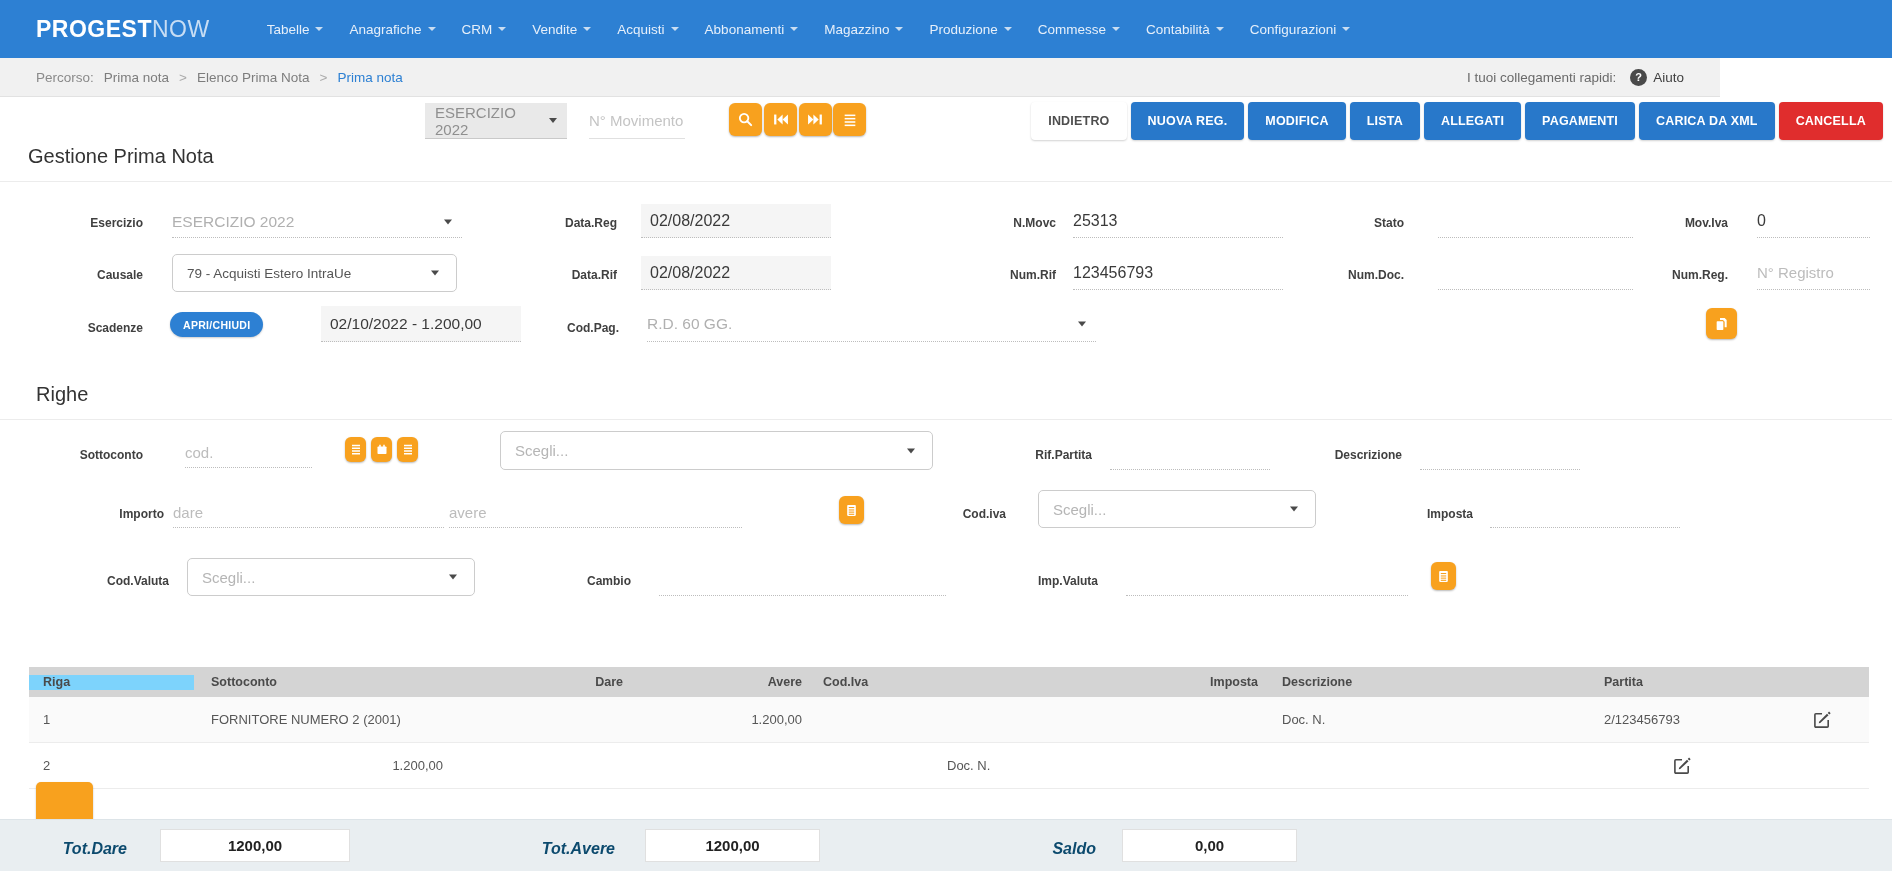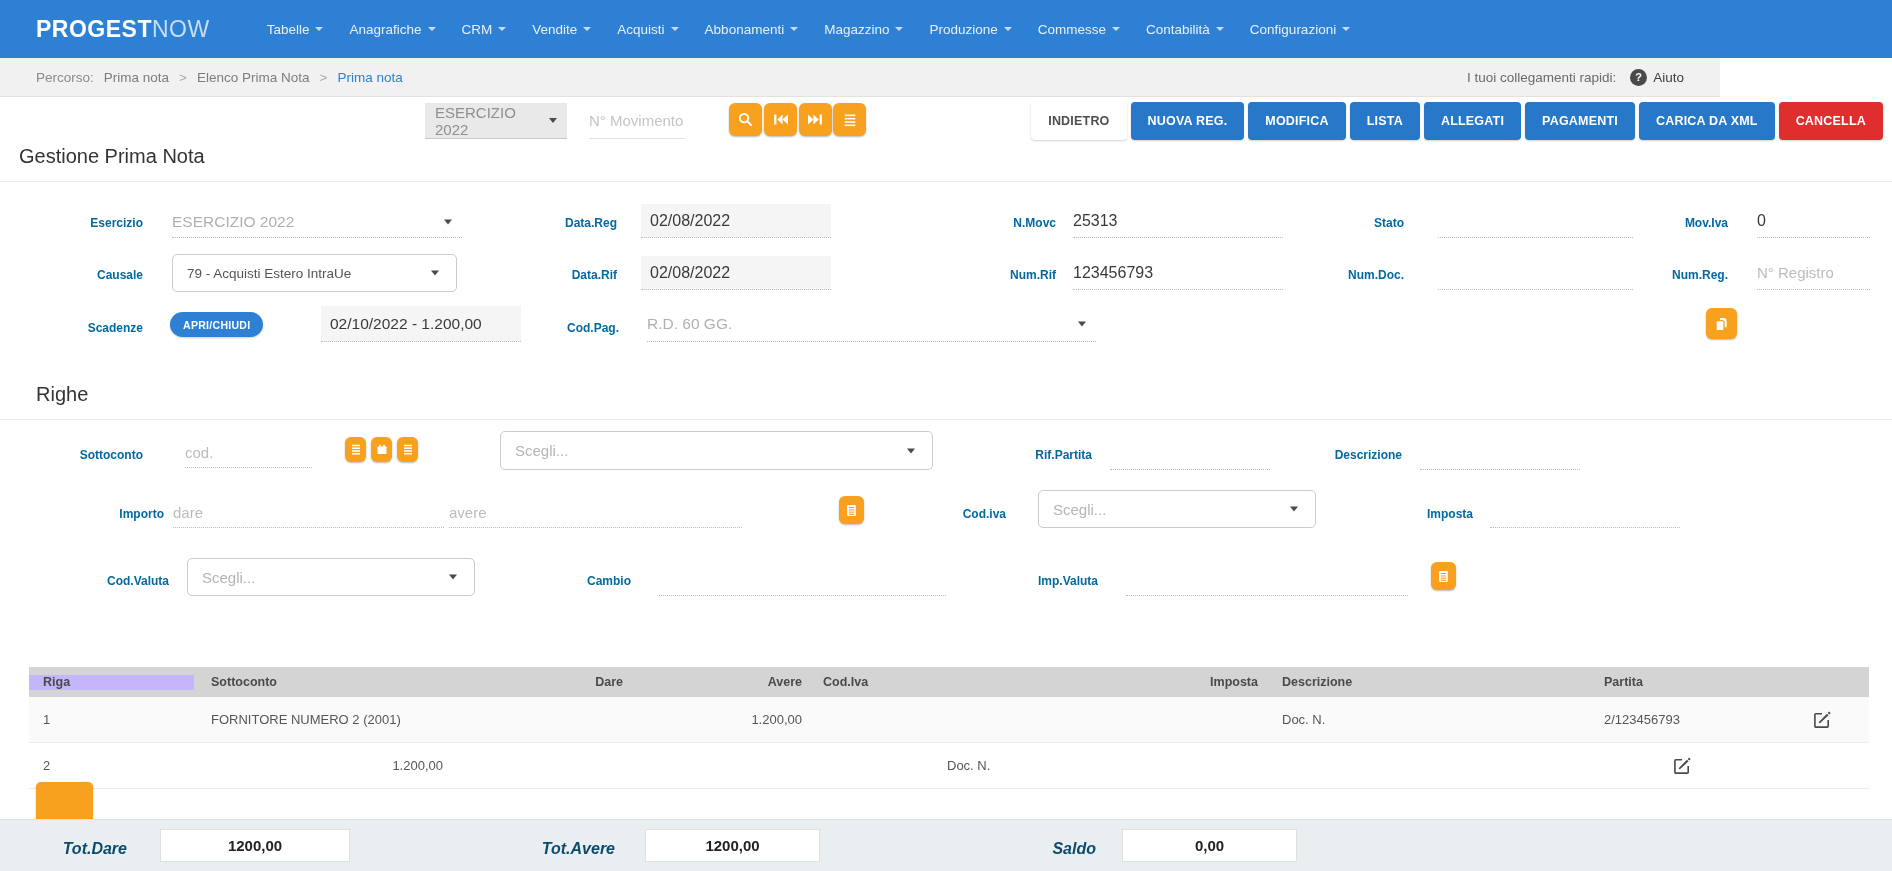--- a/index.html
+++ b/index.html
@@ -57,21 +57,21 @@
     box-shadow:0 1px 2px rgba(0,0,0,.18); }
   .abtn.white { background:#fff; color:#4e4e4e; }
   .abtn.blue  { background:#2878ca; color:#fff; }
   .abtn.red   { background:#e02d2d; color:#fff; }
 
   
   .h1 { position:absolute; font-size:20px; color:#333; font-weight:400; }
   .hr { position:absolute; left:0; width:1892px; border-top:1px solid #ececec; }
 
   
-  .lbl { position:absolute; font-size:12px; font-weight:700; color:#0369a1; text-align:right; }
+  .lbl { position:absolute; font-size:12px; font-weight:700; color:#404040; text-align:right; }
   .fld { position:absolute; display:flex; align-items:center; font-size:15.5px; color:#3a3a3a; }
   .dotted { border-bottom:1px dotted #bdbdbd; }
   .graybg { background:#f5f5f5; padding-left:9px; font-size:16px; }
   .muted { color:#b0b0b0; }
   .caret { width:0; height:0; border-left:4.5px solid transparent; border-right:4.5px solid transparent;
     border-top:5.5px solid #4a4a4a; }
   .fld .caret-r { position:absolute; right:10px; top:50%; transform:translateY(-50%); }
   .bsel { position:absolute; border:1px solid #ccc; border-radius:5px; background:#fff; display:flex;
     align-items:center; padding:0 14px; cursor:pointer; }
   .bsel .caret { position:absolute; right:17px; top:50%; transform:translateY(-50%); }
@@ -79,21 +79,21 @@
     letter-spacing:.3px; border-radius:13px; padding:0 13px; height:25px; display:flex; align-items:center;
     cursor:pointer; box-shadow:0 1px 2px rgba(0,0,0,.2); }
   .tinput { position:absolute; border:none; outline:none; background:transparent; font-size:15px;
     color:#3a3a3a; border-bottom:1px dotted #bdbdbd; font-family:"Liberation Sans",sans-serif; }
   .tinput::placeholder { color:#bcbcbc; }
 
   
   .tbl { position:absolute; left:29px; top:667px; width:1840px; }
   .grid { display:grid; grid-template-columns:165px 255px 180px 179px 121px 335px 325px 200px 1fr; align-items:center; }
   .t-head { background:#d4d4d4; height:30px; font-size:12.5px; font-weight:700; color:#4a4a4a; }
-  .t-head .c-riga { background:#c4b5fd; height:15px; display:flex; align-items:center; }
+  .t-head .c-riga { background:#7dd3fc; height:15px; display:flex; align-items:center; }
   .t-row { height:46px; font-size:13px; color:#565656; border-bottom:1px solid #ececec; background:#fff; }
   .t-row.alt { background:#fafafa; }
   .c-riga { padding-left:14px; }
   .c-sott { padding-left:17px; }
   .c-dare, .c-avere, .c-imp { text-align:right; padding-right:6px; }
   .c-iva { padding-left:15px; }
   .c-desc { padding-left:18px; }
   .c-part { padding-left:15px; }
   .c-act { display:flex; justify-content:center; padding-right:14px; }
   .edit-btn { cursor:pointer; display:flex; }
@@ -215,21 +215,21 @@
   <button class="abtn white">INDIETRO</button>
   <button class="abtn blue">NUOVA REG.</button>
   <button class="abtn blue">MODIFICA</button>
   <button class="abtn blue">LISTA</button>
   <button class="abtn blue">ALLEGATI</button>
   <button class="abtn blue">PAGAMENTI</button>
   <button class="abtn blue">CARICA DA XML</button>
   <button class="abtn red">CANCELLA</button>
 </div>
 
-<div class="h1" style="left:19px; top:145px">Gestione Prima Nota</div>
+<div class="h1" style="left:28px; top:145px">Gestione Prima Nota</div>
 <div class="hr" style="top:181px"></div>
 
 <div class="lbl" style="left:0; top:216px; width:143px">Esercizio</div>
 <div class="fld dotted" style="left:172px; top:206px; width:290px; height:32px">
   <span class="muted">ESERCIZIO 2022</span>
   <span class="caret caret-r"></span>
 </div>
 <div class="lbl" style="left:497px; top:216px; width:120px">Data.Reg</div>
 <div class="fld dotted graybg" style="left:641px; top:204px; width:190px; height:34px">
   <span>02/08/2022</span>

